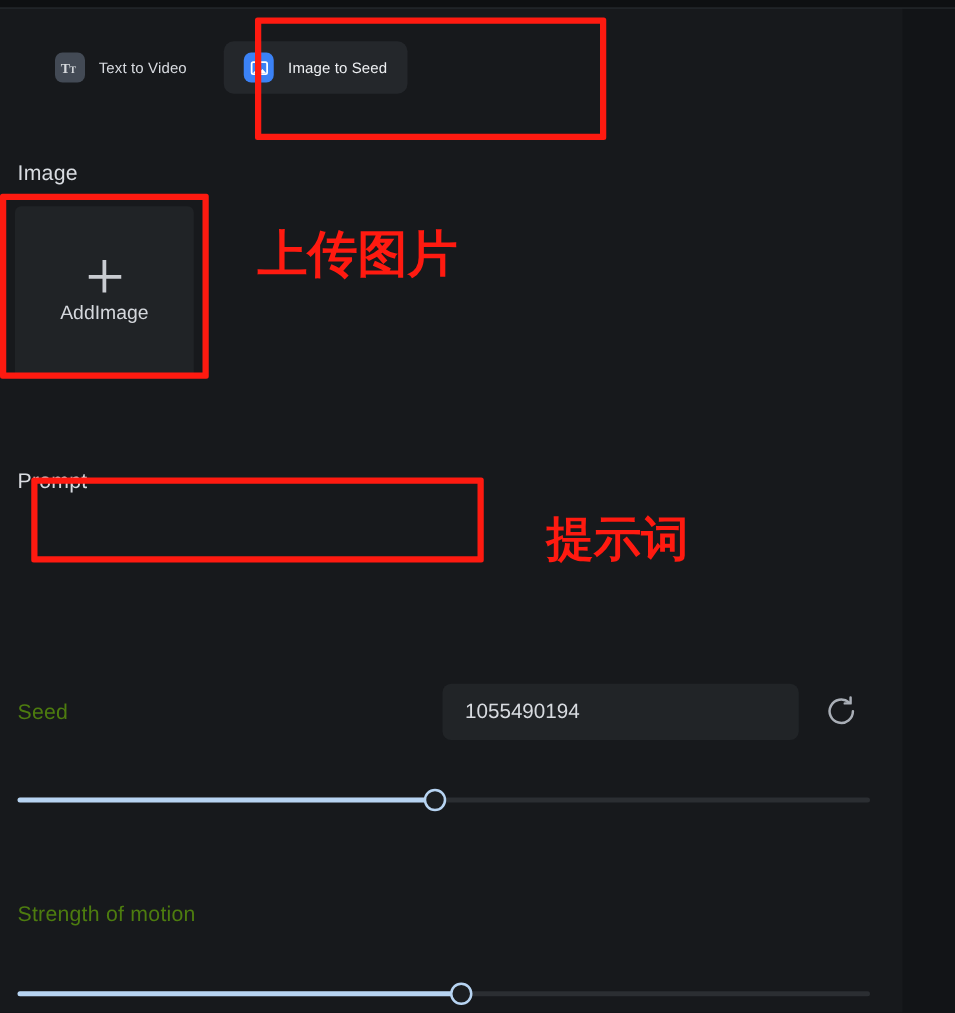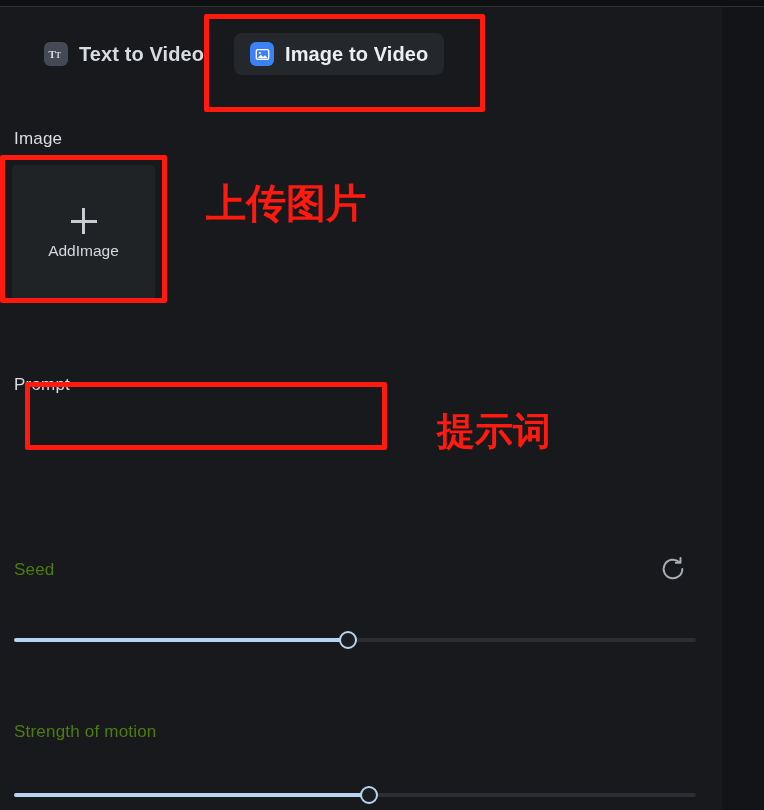--- a/index.html
+++ b/index.html
@@ -74,23 +74,23 @@
     border-radius: 6px;
     display: flex;
     align-items: center;
     justify-content: center;
     flex: 0 0 auto;
   }
   .tab-icon.text { background: #434a55; }
   .tab-icon.image { background: #3b82f6; }
 
   .tab-label {
-    font-size: 20px;
+    font-size: 12px;
     color: #d8dbe0;
-    font-weight: 700;
+    font-weight: 400;
     white-space: nowrap;
     letter-spacing: .1px;
   }
   .tab.active .tab-label { color: #eceef1; }
 
   
   .section-label {
     position: absolute;
     font-size: 17px;
     color: #d9dce1;
@@ -246,37 +246,40 @@
       </div>
 
       <div class="tab active">
         <span class="tab-icon image">
           <svg width="15" height="15" viewBox="0 0 16 16" aria-hidden="true">
             <rect x="1.4" y="2.8" width="13.2" height="10.4" rx="1.4" fill="none" stroke="#ffffff" stroke-width="1.5"></rect>
             <circle cx="5.3" cy="6.4" r="1.05" fill="#ffffff"></circle>
             <path d="M2.6 12.1 L6.2 8.3 L8.6 10.6 L10.6 8.7 L13.4 11.7 L13.4 12.1 Z" fill="#ffffff"></path>
           </svg>
         </span>
-        <span class="tab-label">Image to Video</span>
+        <span class="tab-label">Image to Seed</span>
       </div>
 
     </div>
 
     <div class="section-label" style="left:14px; top:122px;">Image</div>
 
     <div class="add-image">
       <span class="plus"></span>
       <span class="caption">AddImage</span>
     </div>
 
     <div class="section-label" style="left:14px; top:336px;margin-top:32px;">Prompt</div>
 
 
     <div class="param-label" style="left:14px; top:553px;">Seed</div>
 
+    <div class="param-input" style="left:354px; top:540px; width:285px; height:45px;">
+      <span>1055490194</span>
+    </div>
 
     <div class="refresh-icon" style="left:659px; top:548px;">
       <svg width="28" height="28" viewBox="0 0 24 24" aria-hidden="true">
         <path d="M20 12a8 8 0 1 1-2.7-6" fill="none" stroke="#a9aeb6" stroke-width="1.7" stroke-linecap="round"></path>
         <path d="M18.4 2.6 L18.4 6.6 L14.4 6.6" fill="none" stroke="#a9aeb6" stroke-width="1.7" stroke-linecap="round" stroke-linejoin="round"></path>
       </svg>
     </div>
 
     <div class="slider" id="seed-slider" style="left:14px; top:624px; width:682px;">
       <div class="track"></div>

